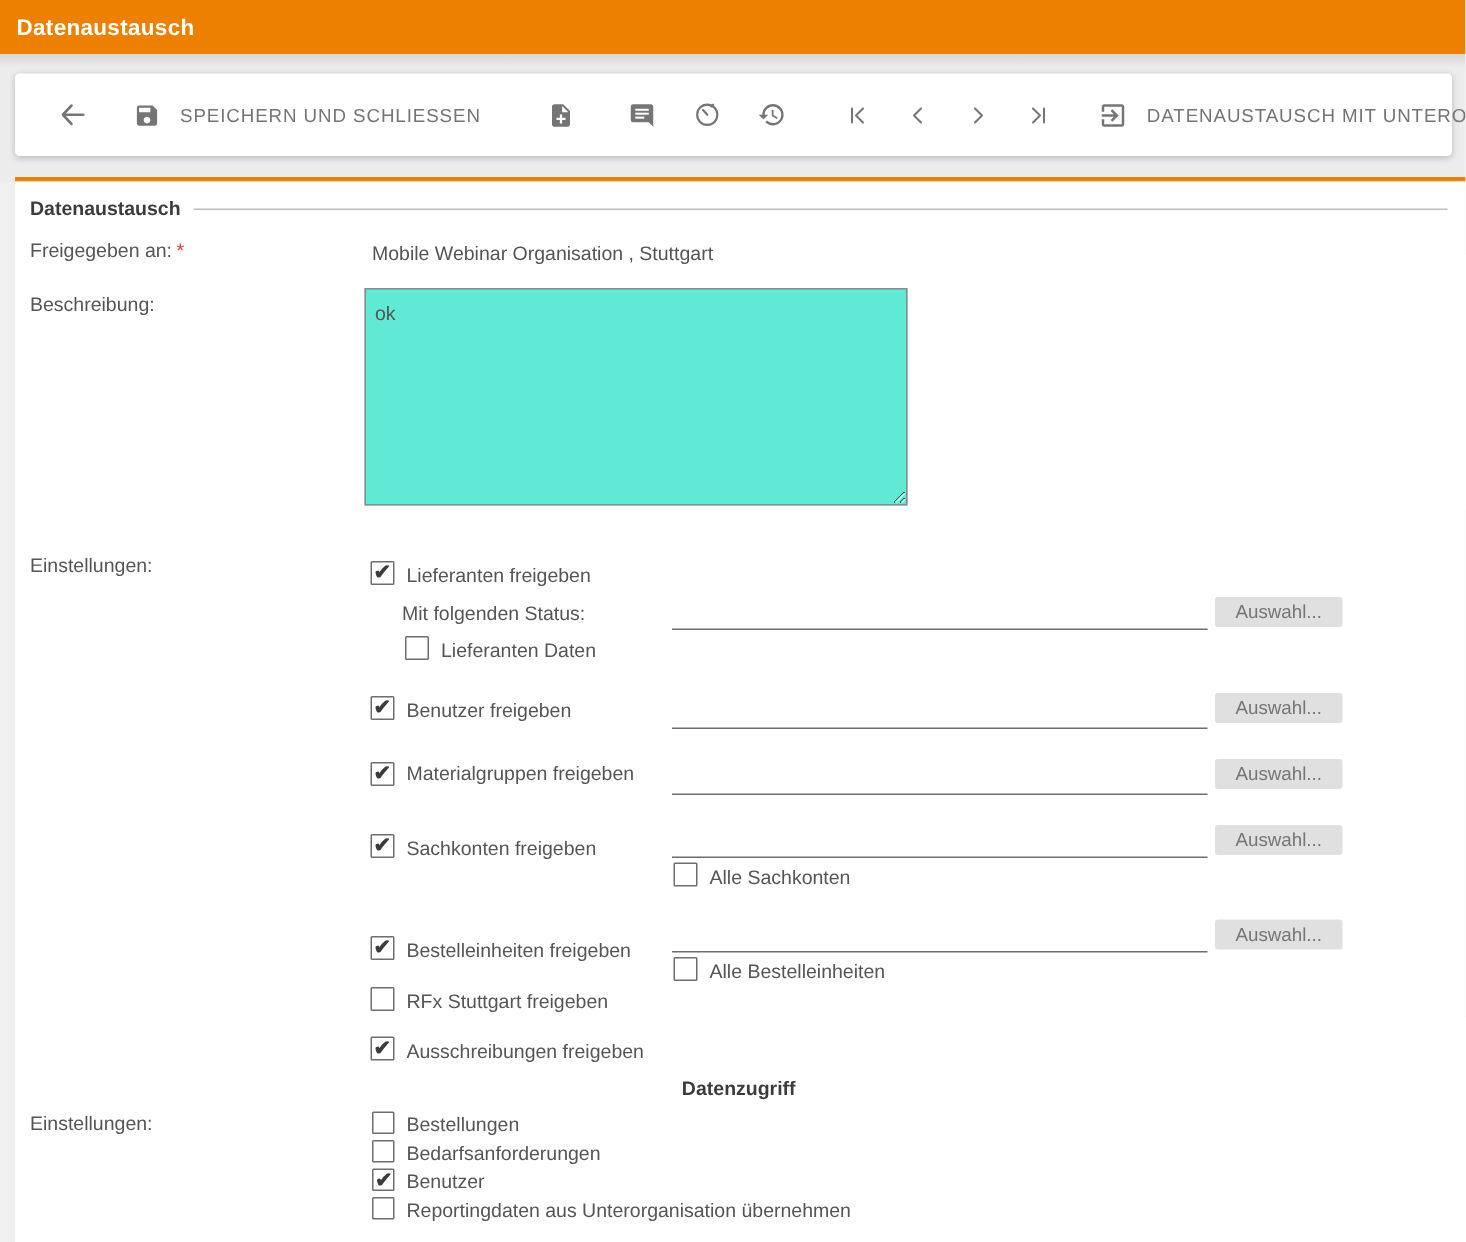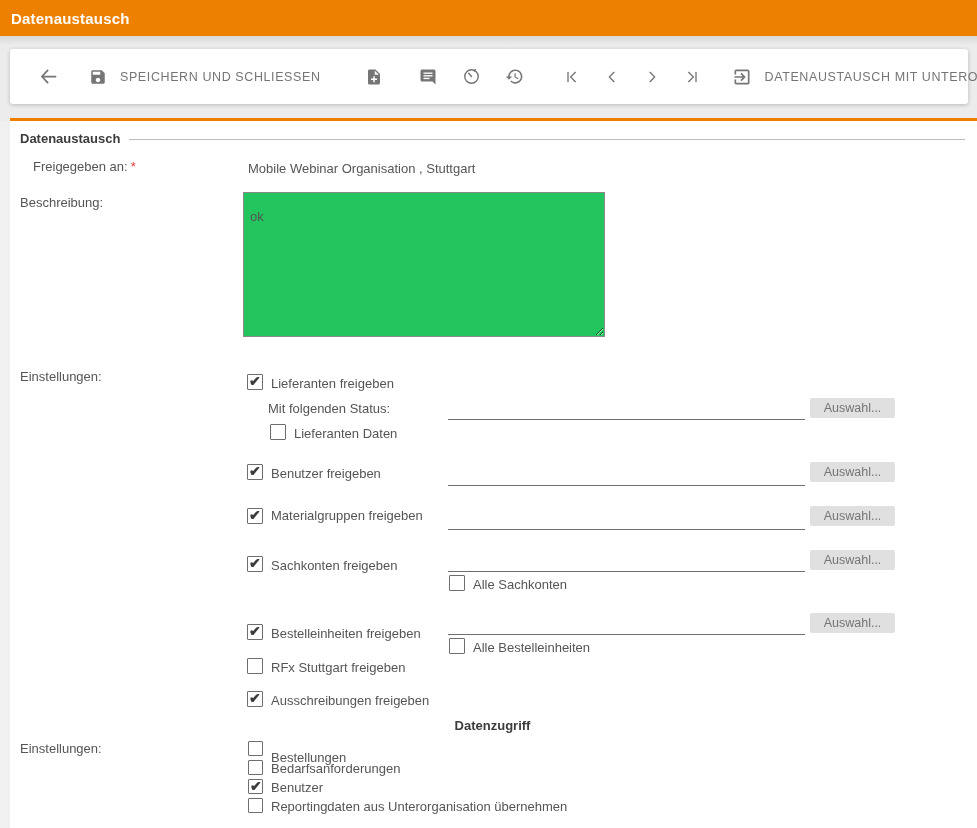--- a/index.html
+++ b/index.html
@@ -55,23 +55,23 @@
     font-size: 13px; font-weight: bold; color: #3c3c3c; white-space: nowrap;
   }
   .section-header .sec-rule {
     flex: 1; height: 1px; background: #bdbdbd; margin-left: 9px; margin-top: 2px;
   }
   .flabel { position: absolute; font-size: 13px; color: #555; white-space: nowrap; }
   .fvalue { position: absolute; font-size: 13px; color: #555; white-space: nowrap; }
   .req { color: #e53935; margin-left: 3px; }
   .desc-area {
     position: absolute; left: 233px; top: 71px; width: 362px; height: 145px;
-    border: 1px solid #8a8a8a; background: #22c55e; color: #555;
+    border: 1px solid #8a8a8a; background: #5eead4; color: #555;
     font-family: "Liberation Sans", sans-serif; font-size: 13px;
-    padding: 16px 6px; resize: both; outline: none;
+    padding: 8px 6px; resize: both; outline: none;
   }
   
   .cb {
     position: absolute; width: 16px; height: 16px;
     border: 1px solid #6e6e6e; background: #fff; border-radius: 1px;
     cursor: pointer;
   }
   .cb.checked::after {
     content: "\2714";
     position: absolute; left: 1px; top: -2px;
@@ -180,21 +180,21 @@
 </div>
 
 <div class="accent-line"></div>
 <div class="content">
 
   <div class="section-header" style="top:10px;">
     <span class="sec-title">Datenaustausch</span>
     <span class="sec-rule"></span>
   </div>
 
-  <span class="flabel" style="left:10px; top:38px;margin-left:13px;"><span>Freigegeben an:</span><span class="req">*</span></span>
+  <span class="flabel" style="left:10px; top:38px;"><span>Freigegeben an:</span><span class="req">*</span></span>
   <span class="fvalue" style="left:238px; top:40px;">Mobile Webinar Organisation , Stuttgart</span>
 
   <span class="flabel" style="left:10px; top:74px;">Beschreibung:</span>
   <textarea class="desc-area" style="">ok</textarea>
 
   <span class="flabel" style="left:10px; top:248px;">Einstellungen:</span>
 
   <span class="cb checked" style="left:237px; top:253px;" aria-checked="true"></span>
   <span class="cblabel" style="left:261px; top:255px;">Lieferanten freigeben</span>
 
@@ -235,21 +235,21 @@
   <span class="cb checked" style="left:237px; top:570px;" aria-checked="true"></span>
   <span class="cblabel" style="left:261px; top:572px;">Ausschreibungen freigeben</span>
 
   <div class="section-header" style="top:597px;flex-direction:column;">
     <span class="sec-title">Datenzugriff</span>
     <span class="sec-rule"></span>
   </div>
   <span class="flabel" style="left:10px; top:620px;">Einstellungen:</span>
 
   <span class="cb small" style="left:238px; top:620px;" aria-checked="false"></span>
-  <span class="cblabel" style="left:261px; top:621px;margin-top:8px;">Bestellungen</span>
+  <span class="cblabel" style="left:261px; top:621px;">Bestellungen</span>
 
   <span class="cb small" style="left:238px; top:639px;" aria-checked="false"></span>
   <span class="cblabel" style="left:261px; top:640px;">Bedarfsanforderungen</span>
 
   <span class="cb small checked" style="left:238px; top:658px;" aria-checked="true"></span>
   <span class="cblabel" style="left:261px; top:659px;">Benutzer</span>
 
   <span class="cb small" style="left:238px; top:677px;" aria-checked="false"></span>
   <span class="cblabel" style="left:261px; top:678px;">Reportingdaten aus Unterorganisation übernehmen</span>
 

